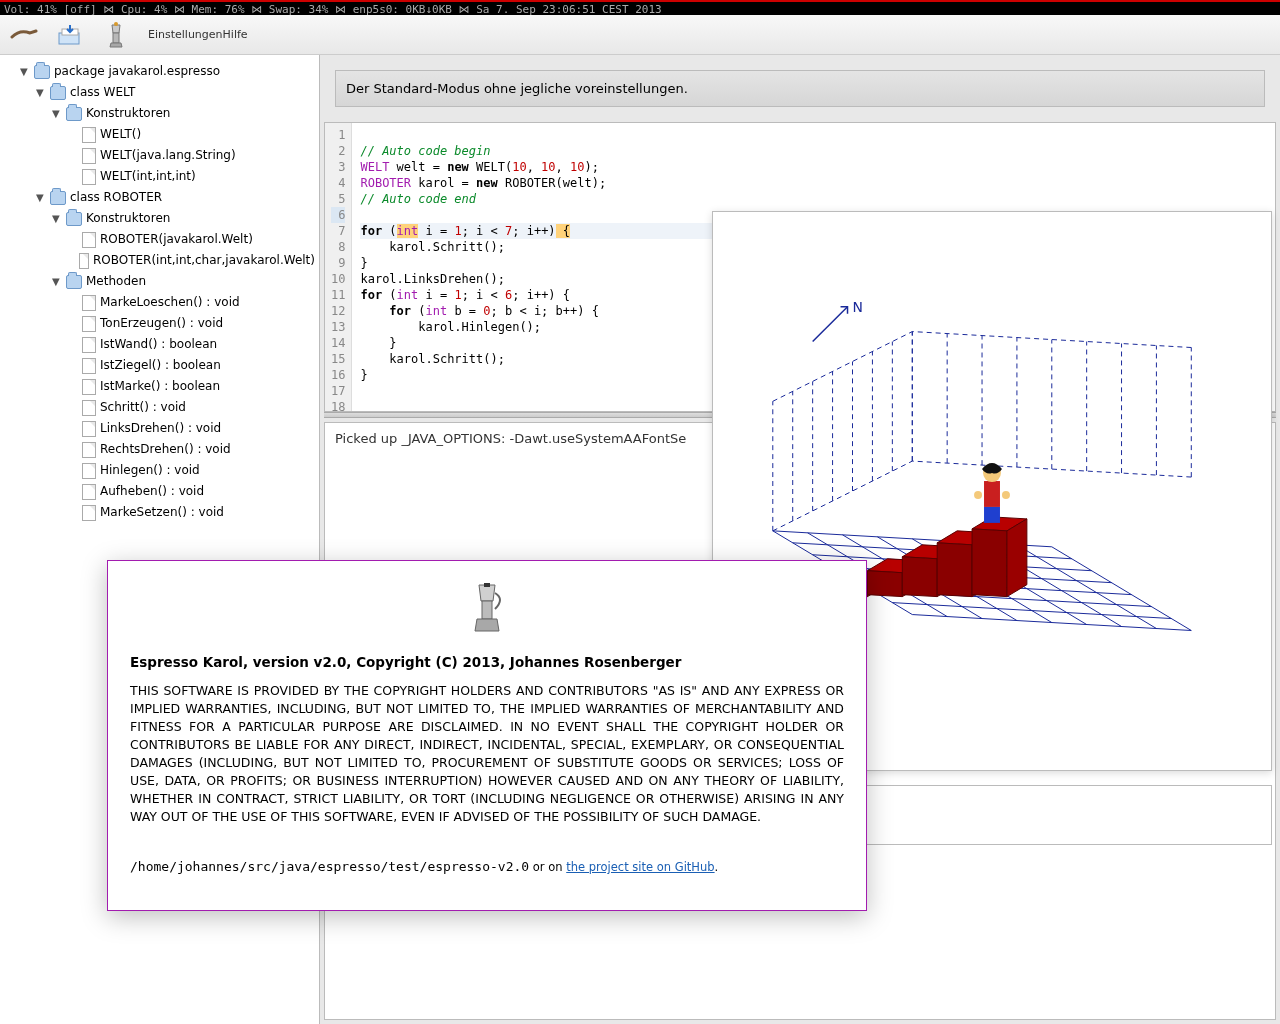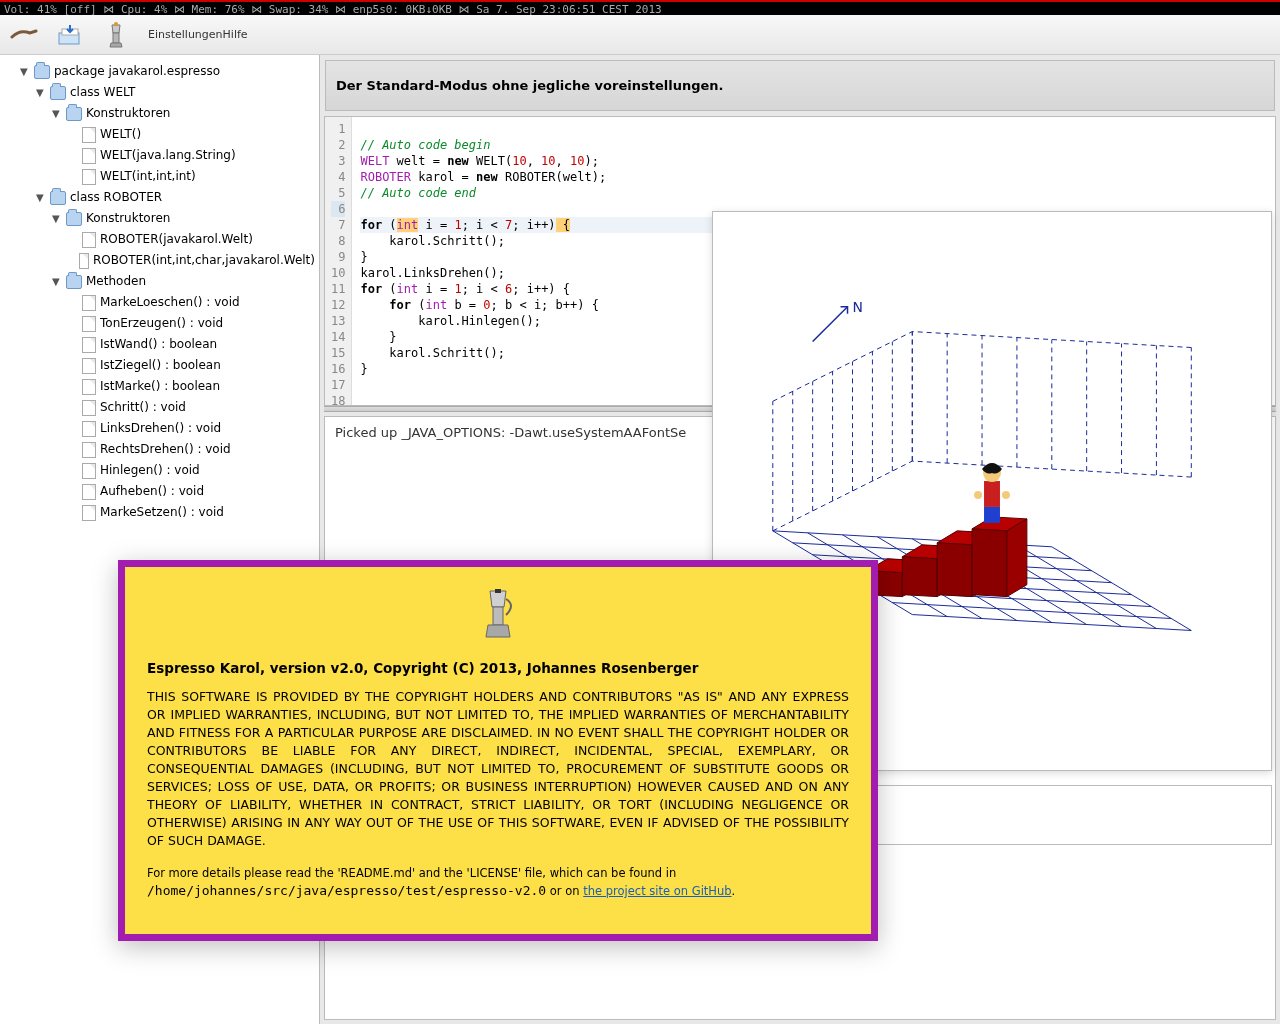--- a/index.html
+++ b/index.html
@@ -23,21 +23,21 @@
 
 .tree ul { list-style:none; padding-left: 16px; }
 .tree li { line-height: 21px; white-space:nowrap; display:flex; align-items:center; gap:4px; }
 .tree .arrow { width:10px; display:inline-block; color:#555; font-size:10px;}
 .tree .folder { width:16px; height:14px; background:#b9d4f0; border:1px solid #6d99c9; border-radius:2px; display:inline-block; position:relative;}
 .tree .folder::before{content:"";position:absolute;top:-4px;left:1px;width:7px;height:3px;background:#b9d4f0;border:1px solid #6d99c9;border-bottom:none;border-radius:2px 2px 0 0;}
 .tree .file { width:14px; height:16px; background:#fff; border:1px solid #aaa; display:inline-block; position:relative;}
 .tree .file::after{content:"";position:absolute;top:0;right:0;border-top:5px solid #e8e8e8;border-left:5px solid transparent;}
 
 
-.titleband { background: linear-gradient(#e4e4e4,#d6d6d6); border:1px solid #bbb; margin:5px; padding:17px 10px; font-weight:bold; font-size:13px; }
+.titleband { background: linear-gradient(#e4e4e4,#d6d6d6); border:1px solid #bbb; margin:15px; padding:10px 10px; font-weight:normal; font-size:13px; }
 
 
 .editor-wrap { flex: 0 0 290px; margin: 0 4px; border:1px solid #bbb; background:#fff; display:flex; overflow:hidden;}
 .gutter { background:#f0f0f0; color:#888; text-align:right; padding: 4px 6px; font-family: "DejaVu Sans Mono", monospace; font-size:12px; line-height:16px; border-right:1px solid #ddd; user-select:none;}
 .code { padding:4px 8px; font-family: "DejaVu Sans Mono", monospace; font-size:12px; line-height:16px; white-space:pre; flex:1;}
 .c-comm{color:#0a8a2a;font-style:italic;}
 .c-type{color:#a21caf;}
 .c-kw{color:#000;font-weight:bold;}
 .c-num{color:#c00000;}
 .c-hl{background:#ffd27a;}
@@ -46,21 +46,21 @@
 
 
 .console { margin:4px; border:1px solid #bbb; background:#fff; padding:8px 10px; flex:1; font-size:13px; color:#333;}
 
 
 .world { position:absolute; right:8px; top:156px; width:560px; height:560px; background:#fff; border:1px solid #bbb; box-shadow:0 2px 8px rgba(0,0,0,.15);}
 .world svg{width:100%;height:100%;}
 .world-bottom { position:absolute; right:8px; top:730px; width:560px; height:60px; background:#fff; border:1px solid #bbb;}
 
 
-.about { position:absolute; left:118px; top:560px; width:760px; background:#fde047; border:7px solid #a21caf; box-shadow:0 6px 24px rgba(0,0,0,.25); padding:20px 22px; z-index:50;}
+.about { position:absolute; left:107px; top:560px; width:760px; background:#ffffff; border:1px solid #a21caf; box-shadow:0 6px 24px rgba(0,0,0,.25); padding:20px 22px; z-index:50;}
 .about .logo{ text-align:center; margin-bottom:14px;}
 .about h2{ font-size:13.5px; font-weight:bold; margin-bottom:12px;}
 .about p{ font-size:12.5px; line-height:18px; text-align:justify; margin-bottom:14px;margin-top:8px;}
 .about .small{ font-size:11.5px;}
 .about a{ color:#1a5fb4; text-decoration:underline;}
 .about .mono{font-family:monospace;font-size:13px;}
 
 
 .hgrip{height:6px;background:linear-gradient(#ddd,#ccc);border-top:1px solid #aaa;border-bottom:1px solid #aaa;margin:0 4px;cursor:row-resize;}
 </style>
@@ -377,16 +377,16 @@
         <polygon points="14,4 30,4 28,20 16,20" fill="#d0d0d0" stroke="#666"></polygon>
         <rect x="17" y="20" width="10" height="18" fill="#bcbcbc" stroke="#666"></rect>
         <polygon points="12,38 32,38 34,50 10,50" fill="#a8a8a8" stroke="#666"></polygon>
         <path d="M30 12 Q40 18 30 28" stroke="#666" fill="none" stroke-width="2"></path>
         <rect x="19" y="2" width="6" height="4" fill="#333"></rect>
       </svg>
   </div>
   <h2>Espresso Karol, version v2.0, Copyright (C) 2013, Johannes Rosenberger</h2>
   <p>THIS SOFTWARE IS PROVIDED BY THE COPYRIGHT HOLDERS AND CONTRIBUTORS "AS IS" AND ANY EXPRESS OR IMPLIED WARRANTIES, INCLUDING, BUT NOT LIMITED TO, THE IMPLIED WARRANTIES OF MERCHANTABILITY AND FITNESS FOR A PARTICULAR PURPOSE ARE DISCLAIMED. IN NO EVENT SHALL THE COPYRIGHT HOLDER OR CONTRIBUTORS BE LIABLE FOR ANY DIRECT, INDIRECT, INCIDENTAL, SPECIAL, EXEMPLARY, OR CONSEQUENTIAL DAMAGES (INCLUDING, BUT NOT LIMITED TO, PROCUREMENT OF SUBSTITUTE GOODS OR SERVICES; LOSS OF USE, DATA, OR PROFITS; OR BUSINESS INTERRUPTION) HOWEVER CAUSED AND ON ANY THEORY OF LIABILITY, WHETHER IN CONTRACT, STRICT LIABILITY, OR TORT (INCLUDING NEGLIGENCE OR OTHERWISE) ARISING IN ANY WAY OUT OF THE USE OF THIS SOFTWARE, EVEN IF ADVISED OF THE POSSIBILITY OF SUCH DAMAGE.</p>
   <p class="small">
-    <span>For more details please read the 'README.md' and the 'LICENSE' file, which can be found in</span><br>
+    <br>
     <span class="mono">/home/johannes/src/java/espresso/test/espresso-v2.0</span><span> or on </span><a href="#">the project site on GitHub</a><span>.</span>
   </p>
 </div>
 
 </body></html>

